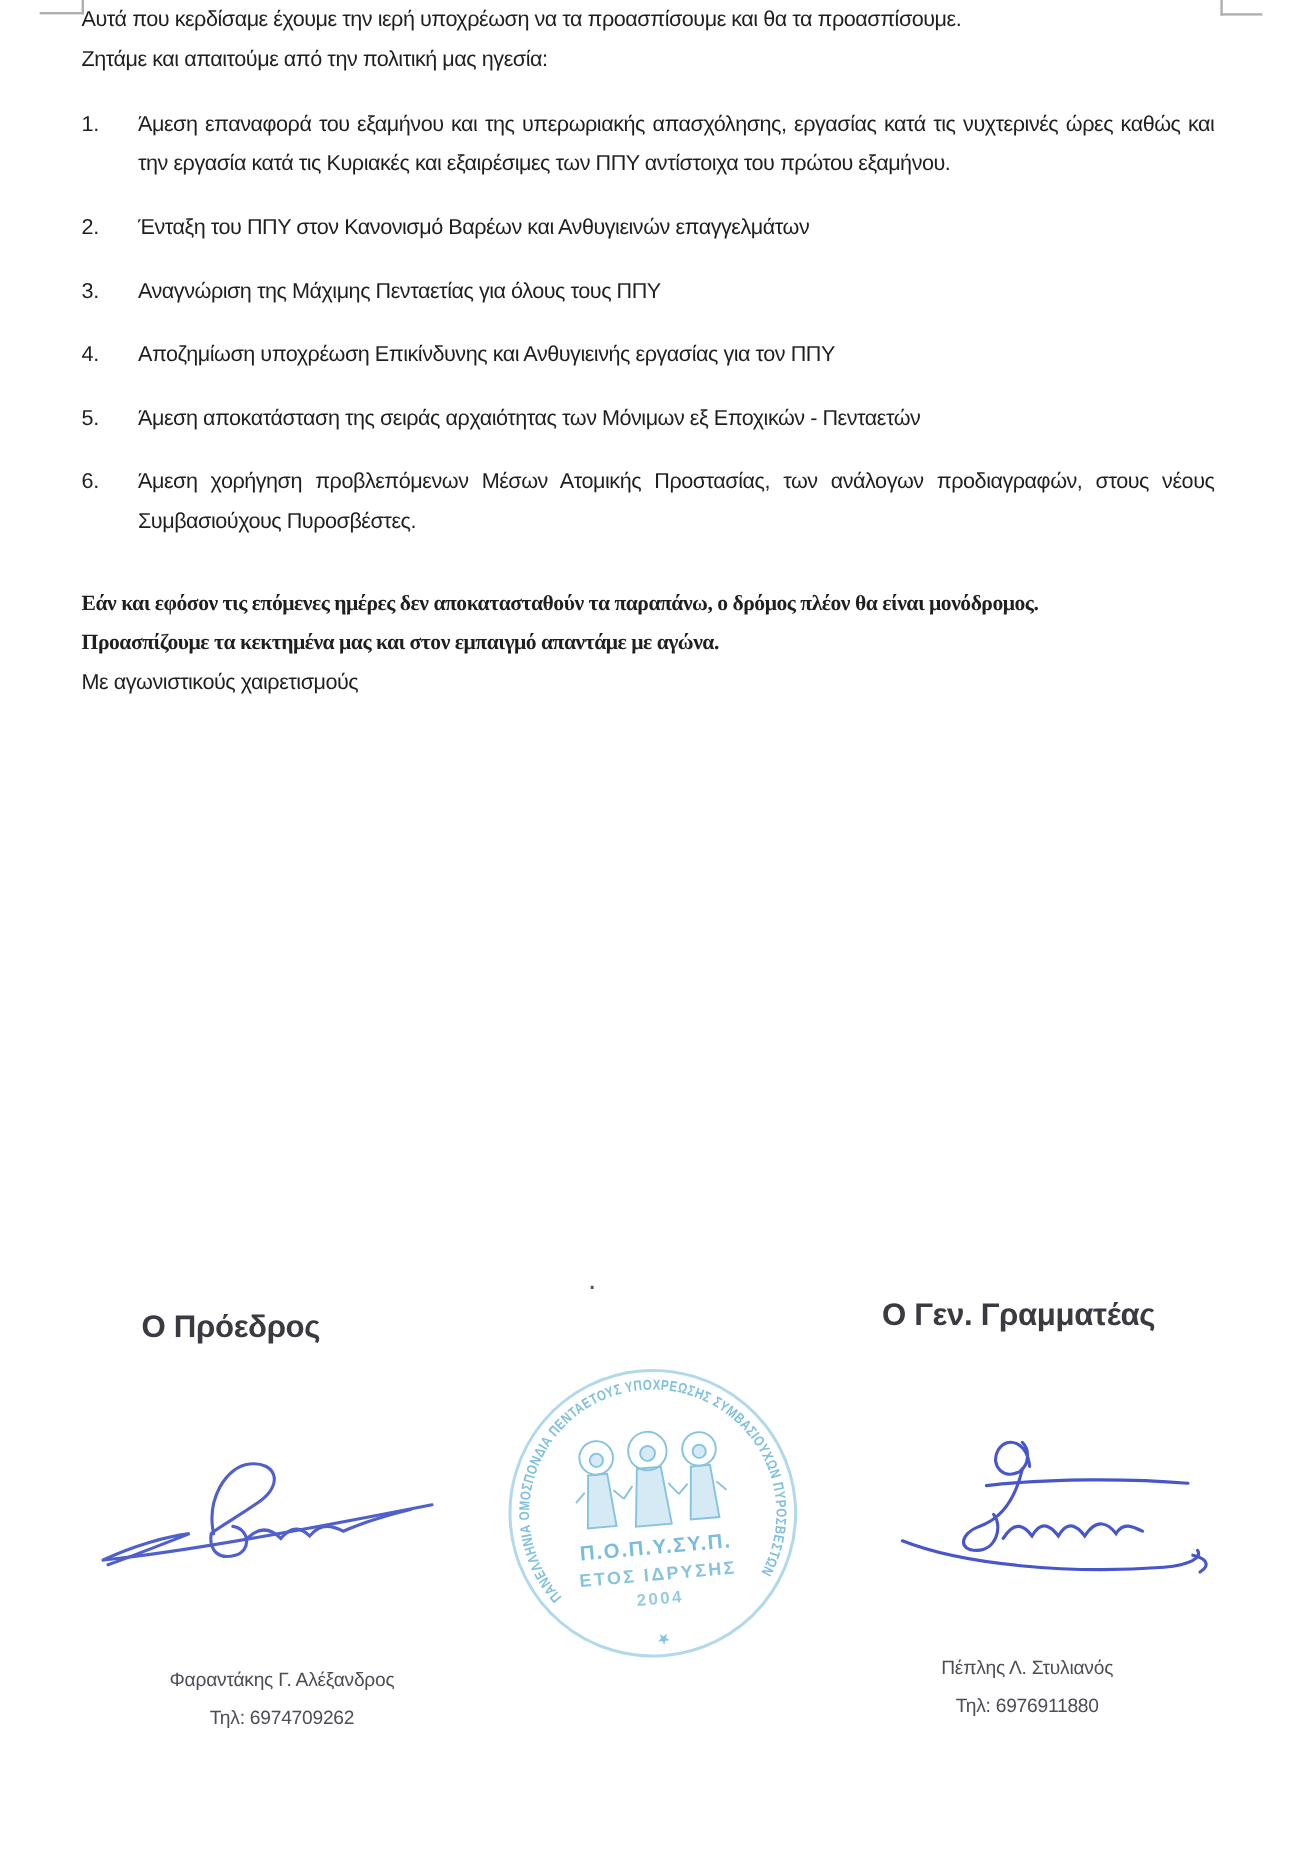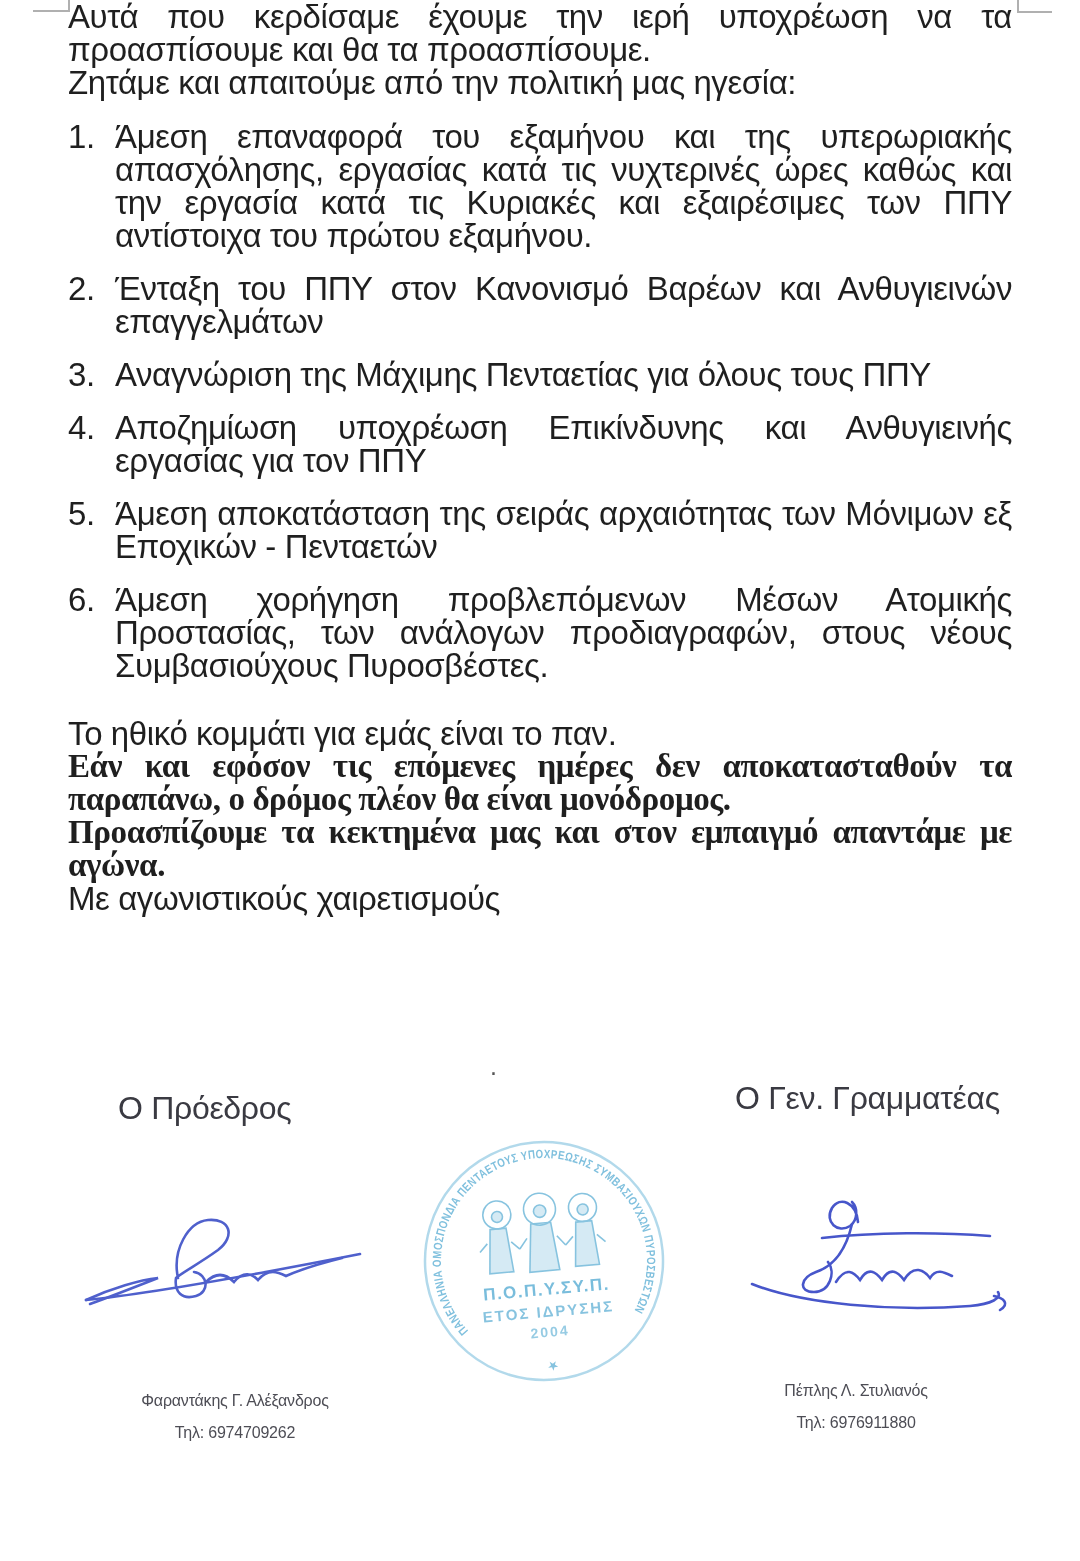--- a/index.html
+++ b/index.html
@@ -7,21 +7,21 @@
     position:relative;
     width:1080px;height:1561px;
     background:#ffffff;
     font-family:"Liberation Sans",sans-serif;
     color:#1f1f1f;
     overflow:hidden;
   }
   
   .doc{
     position:absolute;left:68px;top:0;width:944px;
-    font-size:33px;line-height:33px;
+    font-size:18px;line-height:33px;
     letter-spacing:-0.4px;
   }
   .doc p{margin:0;}
   .p-intro{margin-top:14px;text-align:justify;}
   .p-demands-head{margin-top:158px;}
   .demands{margin-top:21px;}
   .demand{display:flex;margin-bottom:20px;}
   .demand .num{flex:0 0 47px;}
   .demand .dtext{flex:1;text-align:justify;}
   .closing{margin-top:35px;}
@@ -37,21 +37,21 @@
   .mark-tl{
     left:33px;top:0;width:35px;height:10px;
     border-bottom:2px solid #b0b0b0;border-right:2px solid #b0b0b0;
   }
   .mark-tr{
     left:1017px;top:0;width:33px;height:11px;
     border-bottom:2px solid #b0b0b0;border-left:2px solid #b0b0b0;
   }
   
   .sig-title{
-    position:absolute;font-size:32px;font-weight:normal;
+    position:absolute;font-size:26px;font-weight:bold;
     color:#3a3a42;letter-spacing:-0.3px;white-space:nowrap;
   }
   .sig-title-left{left:118px;top:1090px;}
   .sig-title-right{left:735px;top:1080px;}
   .sig-svg{position:absolute;}
   .sig-left{left:78px;top:1208px;}
   .sig-right{left:742px;top:1188px;}
   .contact{
     position:absolute;text-align:center;
     font-size:16px;line-height:32px;color:#4d4d55;
@@ -100,21 +100,20 @@
         <span class="num">5.</span>
         <span class="dtext">Άμεση αποκατάσταση της σειράς αρχαιότητας των Μόνιμων εξ Εποχικών - Πενταετών</span>
       </div>
       <div class="demand">
         <span class="num">6.</span>
         <span class="dtext">Άμεση χορήγηση προβλεπόμενων Μέσων Ατομικής Προστασίας, των ανάλογων προδιαγραφών, στους νέους Συμβασιούχους Πυροσβέστες.</span>
       </div>
     </div>
 
     <div class="closing">
-      <p>Το ηθικό κομμάτι για εμάς είναι το παν.</p>
       <p class="bold">Εάν και εφόσον τις επόμενες ημέρες δεν αποκατασταθούν τα παραπάνω, ο δρόμος πλέον θα είναι μονόδρομος.</p>
       <p class="bold">Προασπίζουμε τα κεκτημένα μας και στον εμπαιγμό απαντάμε με αγώνα.</p>
     </div>
 
     <p class="salutation">Με αγωνιστικούς χαιρετισμούς</p>
   </div>
 
   <span class="stray-dot">.</span>
 
   <div class="sig-title sig-title-left">Ο Πρόεδρος</div>

